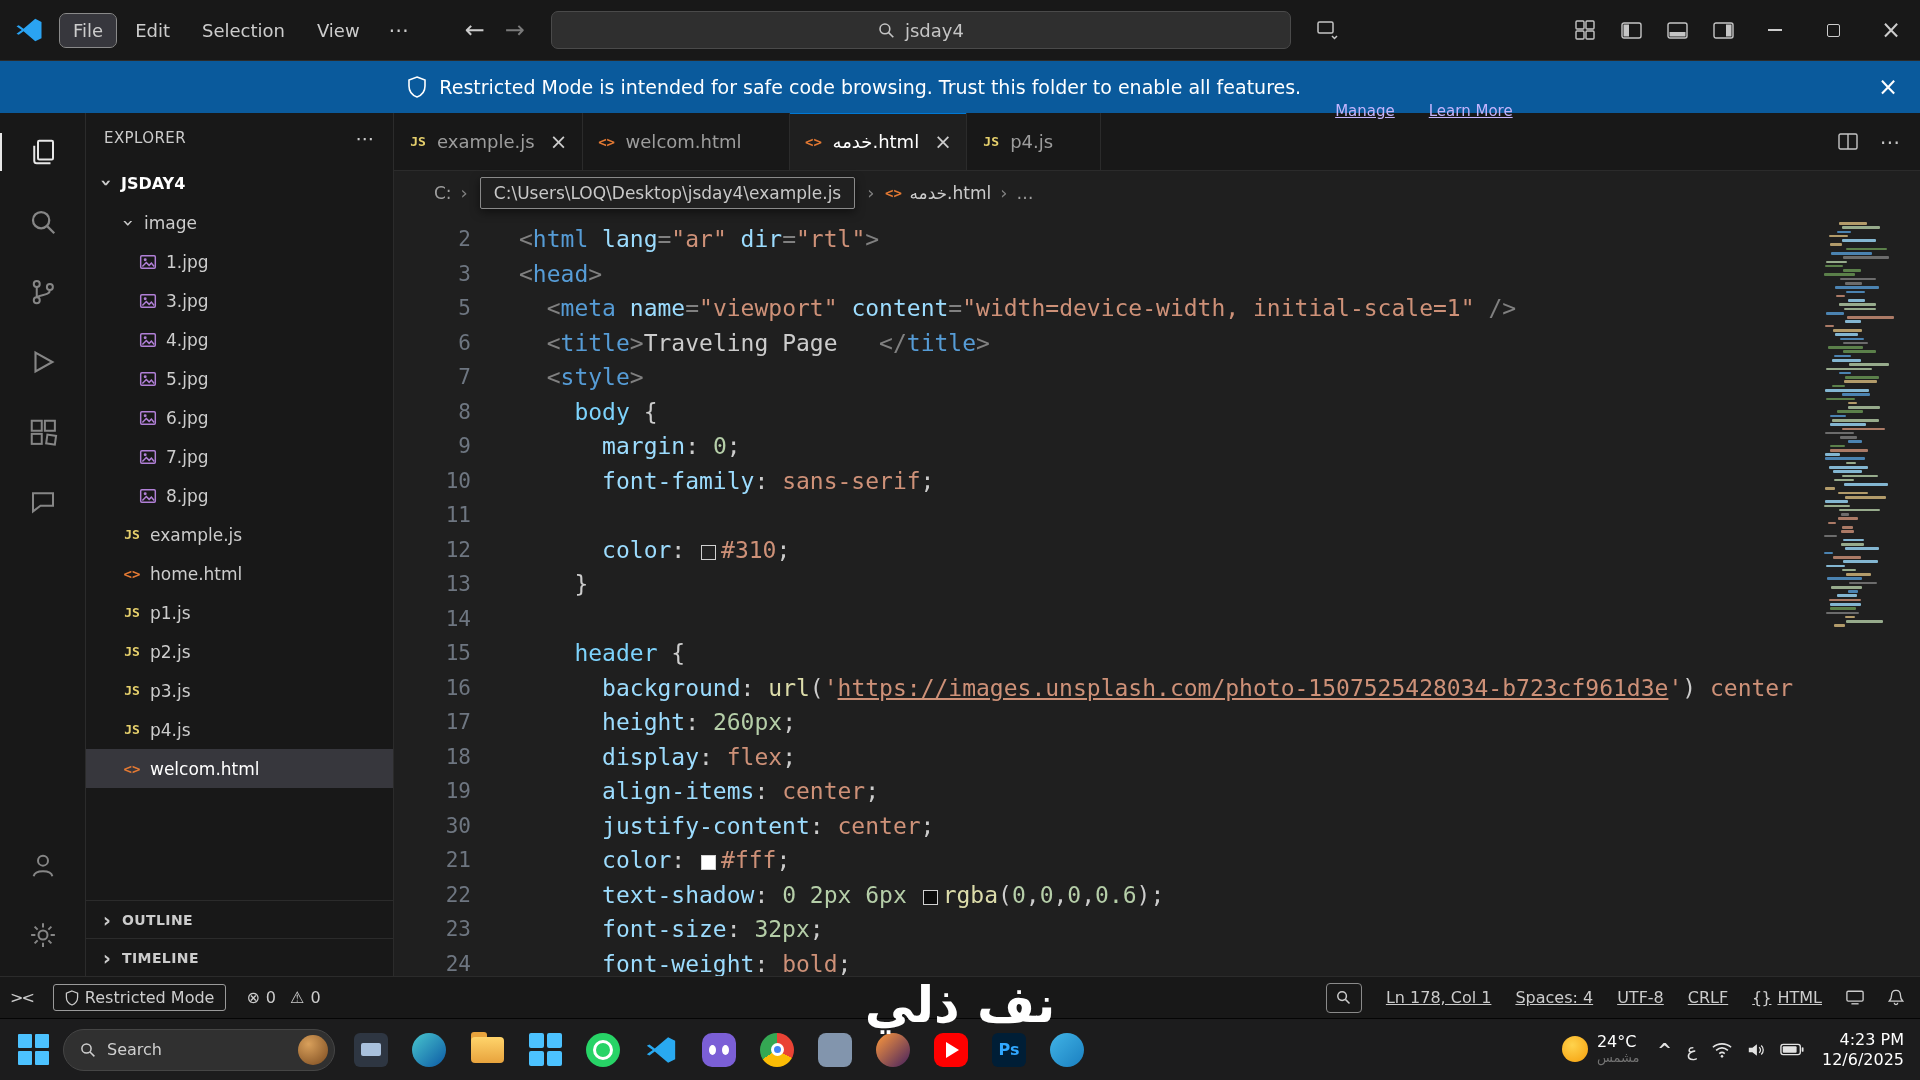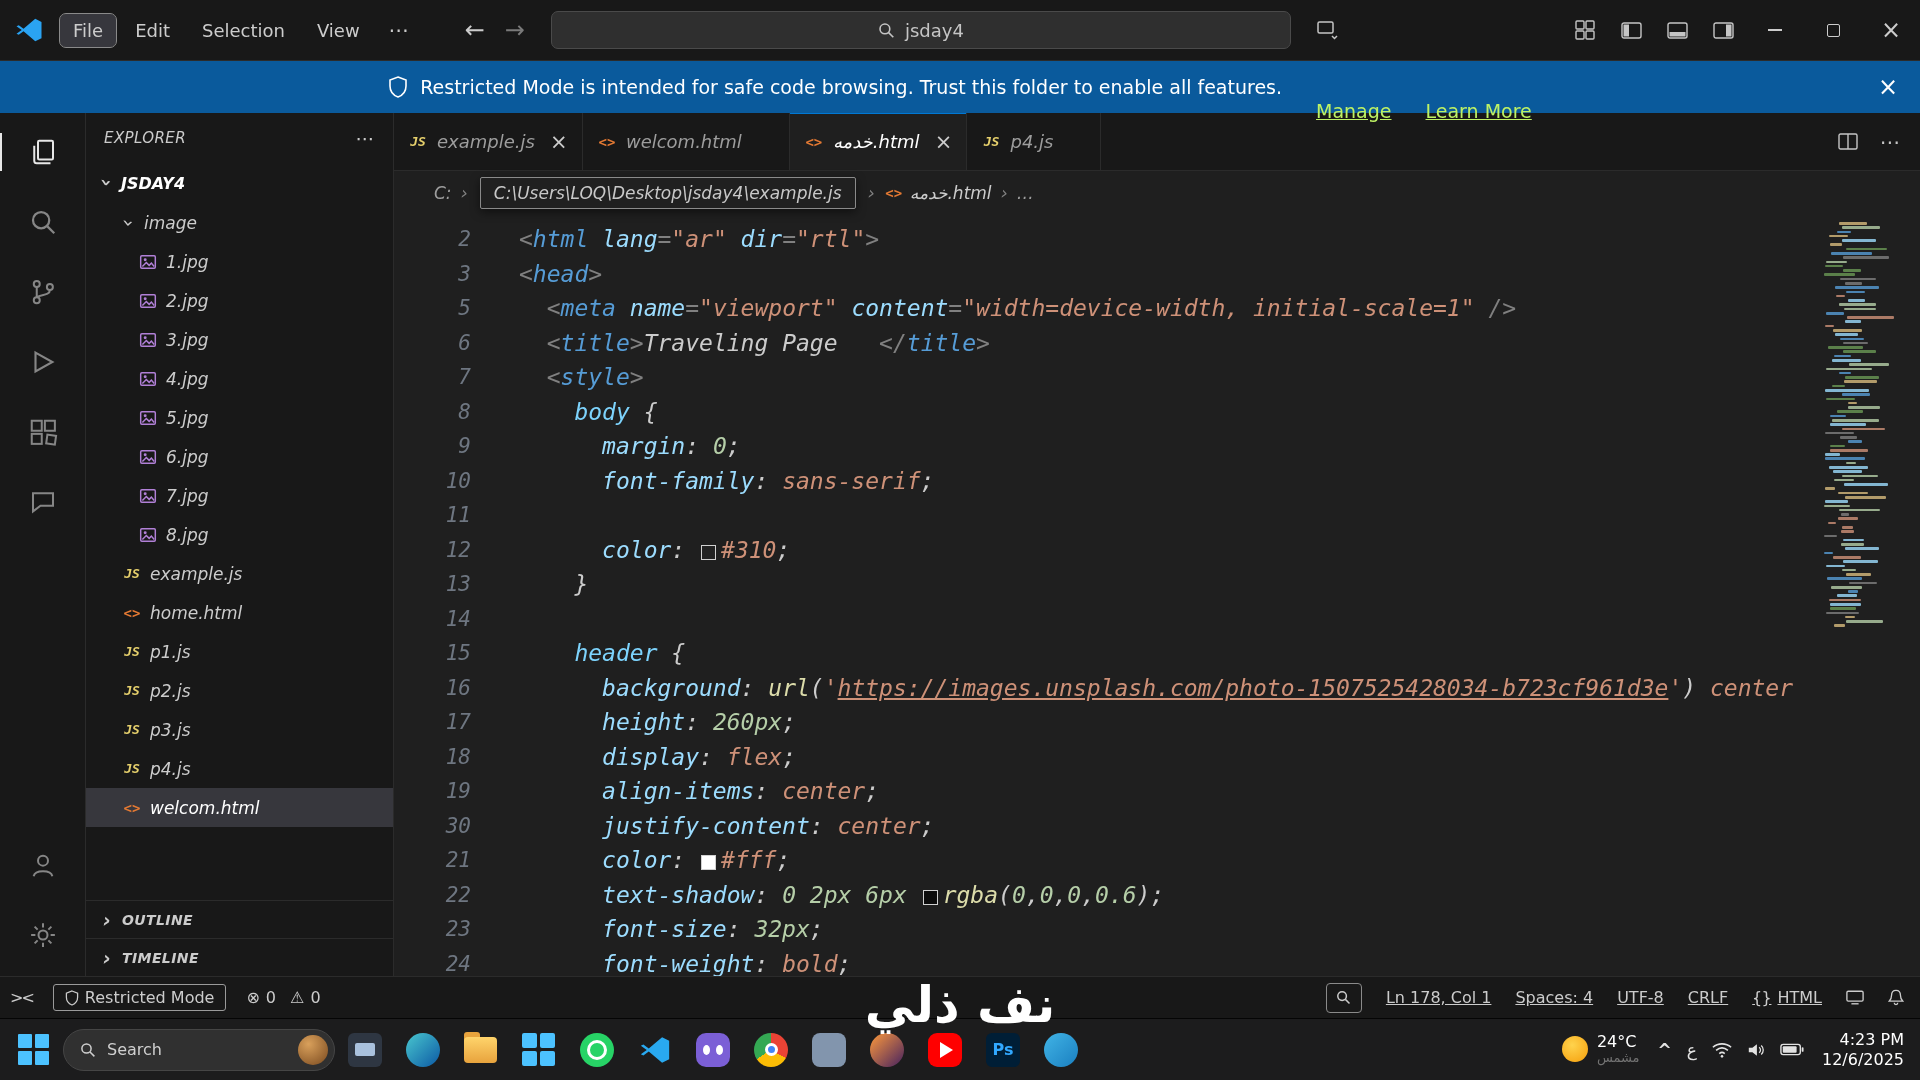--- a/index.html
+++ b/index.html
@@ -20,25 +20,25 @@
   .cmd-center { width:740px; height:38px; background:#2f2f2f; border:1px solid #4a4a4a; border-radius:7px;
     display:flex; align-items:center; justify-content:center; gap:10px; color:#c5c5c5; font-size:18px; }
   .tb-right { margin-left:auto; display:flex; align-items:center; height:100%; }
   .tb-ico { width:46px; height:100%; display:flex; align-items:center; justify-content:center; color:#c5c5c5; }
   .wc { width:58px; height:100%; display:flex; align-items:center; justify-content:center; color:#cccccc; font-size:24px; }
   .wc-max { width:13px; height:13px; border:1.4px solid #cccccc; border-radius:2px; }
   .wc-min { width:14px; height:1.6px; background:#cccccc; }
 
   
   .banner { flex:none; height:52px; background:#0a5a9c; display:flex; align-items:center; justify-content:center; gap:12px; position:relative; color:#fff; font-size:19px; }
-  .banner a { color:#bef264; text-decoration:underline; margin-left:22px; font-size:19px;margin-top:48px; }
+  .banner a { color:#c4b5fd; text-decoration:underline; margin-left:22px; font-size:15px;margin-top:48px; }
   .banner-close { position:absolute; right:22px; top:0; height:100%; display:flex; align-items:center; font-size:24px; color:#fff; }
 
   
-  .main { flex:1; min-height:0; display:flex;font-style:italic; }
+  .main { flex:1; min-height:0; display:flex; }
 
   
   .activitybar { flex:none; width:86px; background:#181818; border-right:1px solid #2b2b2b; display:flex; flex-direction:column; padding:4px 0 6px; }
   .ab-item { height:70px; display:flex; align-items:center; justify-content:center; color:#868686; position:relative; }
   .ab-item.active { color:#e7e7e7; }
   .ab-item.active::before { content:''; position:absolute; left:0; top:16px; bottom:16px; width:2px; background:#e7e7e7; }
   .ab-item svg { width:30px; height:30px; }
   .ab-bottom { margin-top:auto; }
 
   
@@ -93,21 +93,21 @@
   .sb-restricted { border:1px solid #9a9a9a; border-radius:3px; padding:3px 11px; }
   .sb-zoom { width:36px; height:30px; border:1px solid #8a8a8a; border-radius:4px; display:flex; align-items:center; justify-content:center; }
   .sb-braces { font-family:"DejaVu Sans Mono",monospace; }
 
   
   .taskbar { flex:none; height:62px; background:#1c1c1d; border-top:1px solid #050505; display:flex; align-items:center; gap:13px; padding:0 16px; }
   .start { width:34px; height:34px; display:grid; grid-template-columns:14px 14px; gap:3px; align-content:center; justify-content:center; }
   .start i { width:14px; height:14px; background:#4cc2ff; border-radius:1px; }
   .tb-search { width:272px; height:42px; border-radius:21px; background:#303030; border:1px solid #454545; display:flex; align-items:center; gap:11px; padding:0 6px 0 16px; color:#cfcfcf; font-size:16px; }
   .tb-search .daily { margin-left:auto; width:30px; height:30px; border-radius:50%; background:radial-gradient(circle at 35% 30%, #d9a05b, #7a4a1f); }
-  .app-slot { width:46px; height:46px; display:flex; align-items:center; border-radius:7px; }
+  .app-slot { width:46px; height:46px; display:flex; align-items:center; justify-content:center; border-radius:7px; }
   .ap { width:34px; height:34px; display:flex; align-items:center; justify-content:center; }
   .ap-ci { border-radius:50%; }
   .ap-ring { width:20px; height:20px; border:3px solid #fff; border-radius:50%; }
   .ap-chr { width:13px; height:13px; background:#4285f4; border:3.5px solid #fff; border-radius:50%; }
   .ap-dot { width:7px; height:10px; background:#fff; border-radius:50%; margin:0 3px; }
   .ap-tri { width:0; height:0; border-left:13px solid #fff; border-top:8px solid transparent; border-bottom:8px solid transparent; margin-left:3px; }
   .ap-tiles { display:grid; grid-template-columns:15px 15px; gap:3px; }
   .ap-tiles i { width:15px; height:15px; border-radius:2px; display:block; }
   .ap-folder { position:relative; width:33px; height:26px; }
   .ap-ftab { position:absolute; top:-5px; left:0; width:16px; height:9px; border-radius:3px 3px 0 0; }
@@ -276,30 +276,20 @@
           </div>
           <div class="row" style="padding-left: 52px;">
             <span class="fi-wrap">
               <svg class="fi" width="18" height="18" viewBox="0 0 16 16">
                 <rect x="1.5" y="2.5" width="13" height="11" rx="1" fill="none" stroke="#b180d7" stroke-width="1.3"></rect>
                 <circle cx="5.5" cy="6" r="1.3" fill="#b180d7"></circle>
                 <path d="M3 12l3.5-3.5 2.5 2.5 2-2 2.5 3" fill="none" stroke="#b180d7" stroke-width="1.3"></path>
               </svg>
             </span>
             <span>1.jpg</span>
-          </div>
-          <div class="row" style="padding-left: 52px;">
-            <span class="fi-wrap">
-              <svg class="fi" width="18" height="18" viewBox="0 0 16 16">
-                <rect x="1.5" y="2.5" width="13" height="11" rx="1" fill="none" stroke="#b180d7" stroke-width="1.3"></rect>
-                <circle cx="5.5" cy="6" r="1.3" fill="#b180d7"></circle>
-                <path d="M3 12l3.5-3.5 2.5 2.5 2-2 2.5 3" fill="none" stroke="#b180d7" stroke-width="1.3"></path>
-              </svg>
-            </span>
-            <span>2.jpg</span>
           </div>
           <div class="row" style="padding-left: 52px;">
             <span class="fi-wrap">
               <svg class="fi" width="18" height="18" viewBox="0 0 16 16">
                 <rect x="1.5" y="2.5" width="13" height="11" rx="1" fill="none" stroke="#b180d7" stroke-width="1.3"></rect>
                 <circle cx="5.5" cy="6" r="1.3" fill="#b180d7"></circle>
                 <path d="M3 12l3.5-3.5 2.5 2.5 2-2 2.5 3" fill="none" stroke="#b180d7" stroke-width="1.3"></path>
               </svg>
             </span>
             <span>3.jpg</span>

